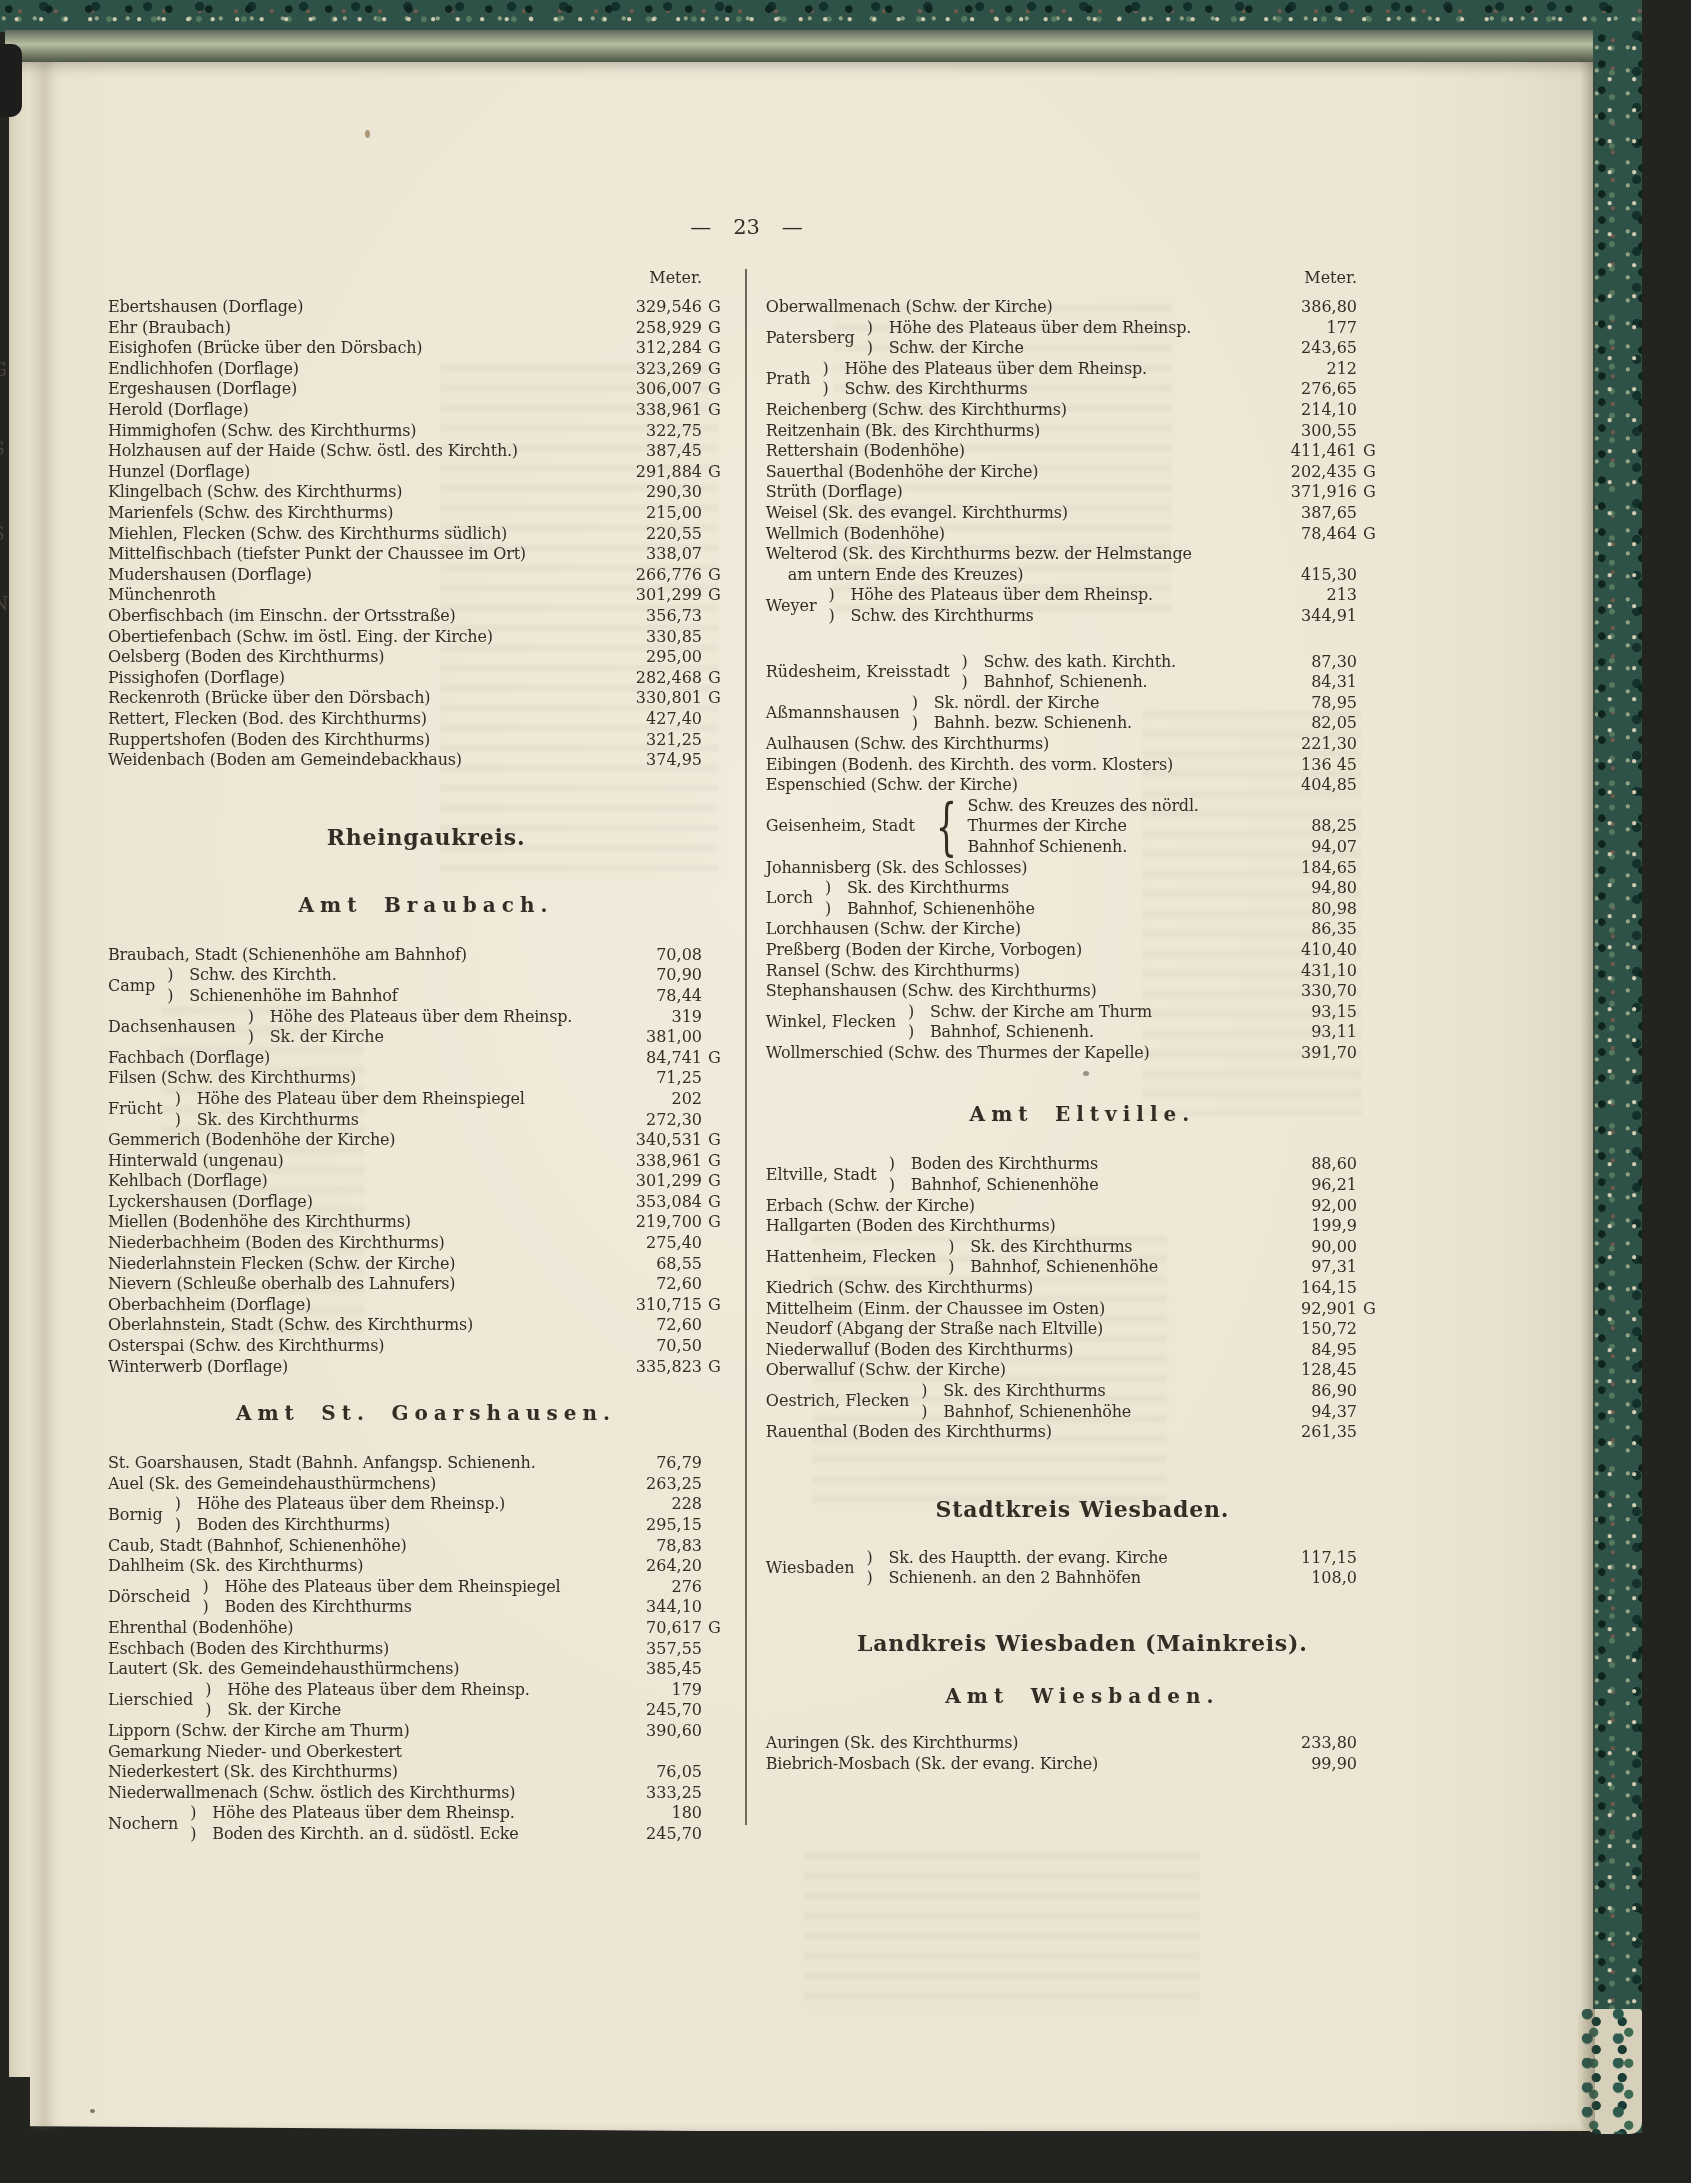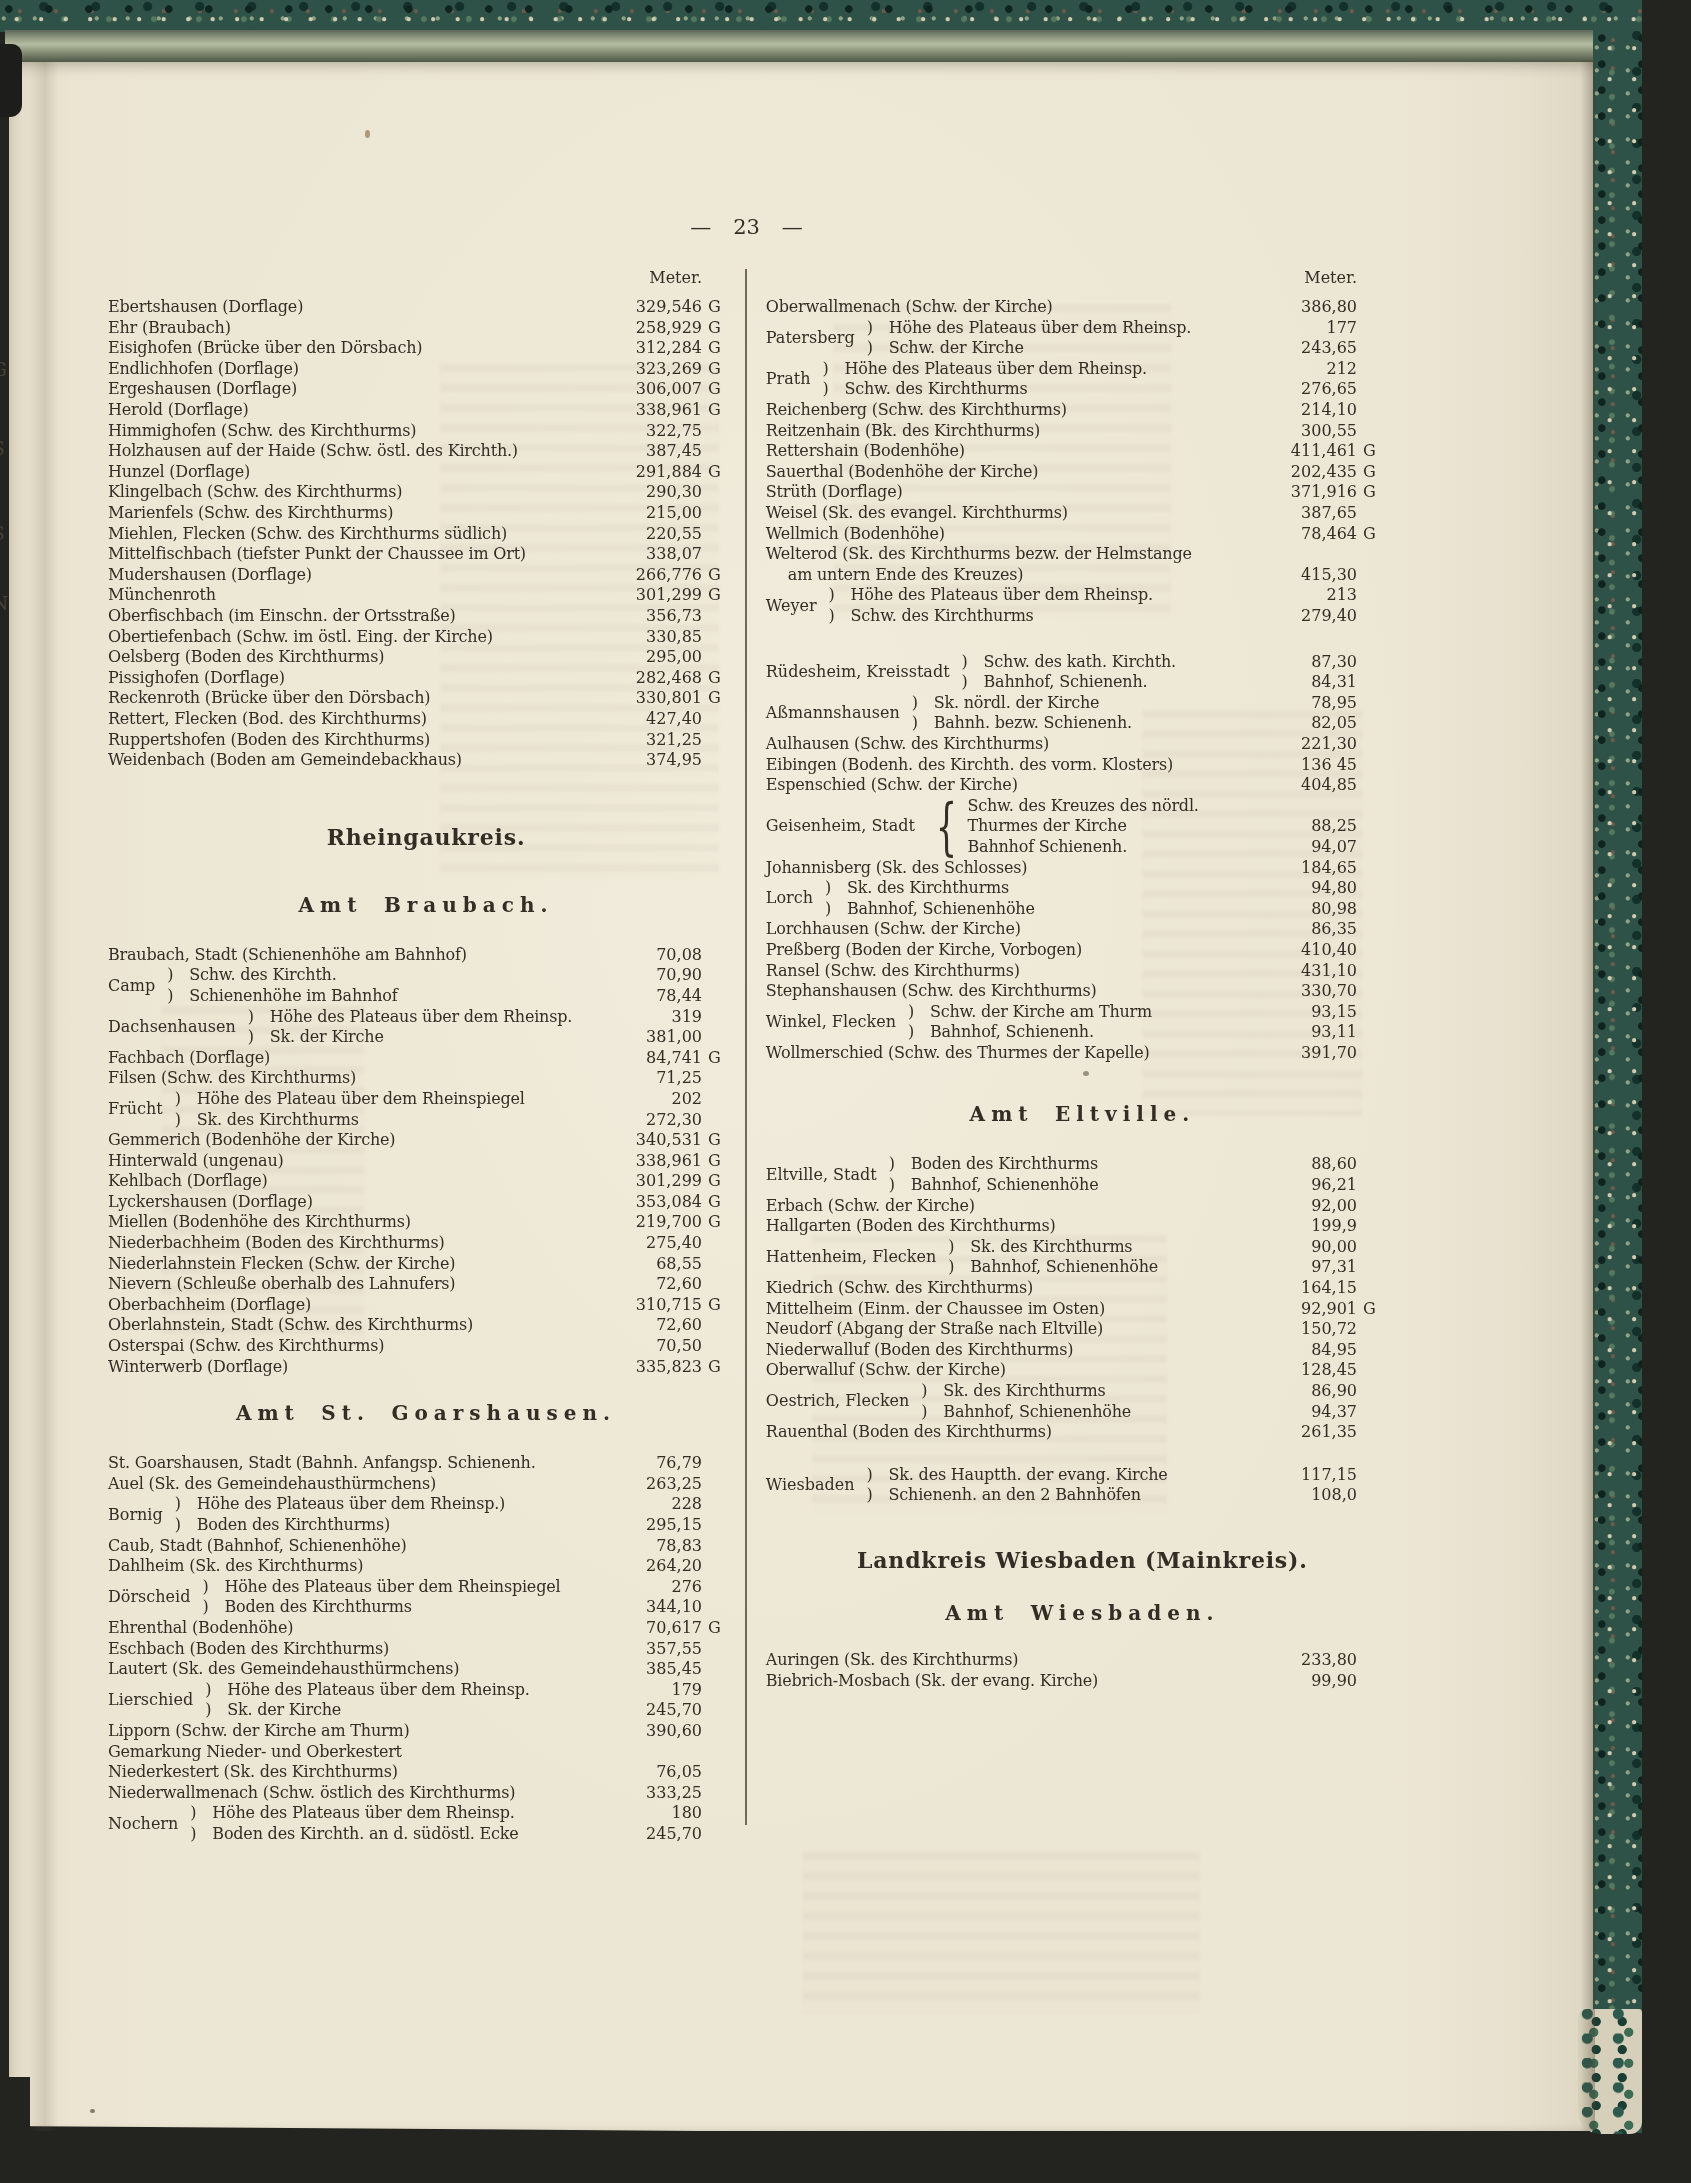--- a/index.html
+++ b/index.html
@@ -620,21 +620,21 @@
         <div class="bsubs">
           <div class="row">
             <span class="paren">)</span>
             <span class="lbl">Höhe des Plateaus über dem Rheinsp.</span>
             <span class="val">213</span>
             <span class="gmark"></span>
           </div>
           <div class="row">
             <span class="paren">)</span>
             <span class="lbl">Schw. des Kirchthurms</span>
-            <span class="val">279,40</span>
+            <span class="val">344,91</span>
             <span class="gmark"></span>
           </div>
         </div>
       </div>
     </div>
     <div class="rows gap-s">
       <div class="brow">
         <span class="bname">Rüdesheim, Kreisstadt</span>
         <div class="bsubs">
           <div class="row">
@@ -856,20 +856,21 @@
             <span class="gmark"></span>
           </div>
         </div>
       </div>
       <div class="row">
         <span class="lbl">Rauenthal (Boden des Kirchthurms)</span>
         <span class="val">261,35</span>
         <span class="gmark"></span>
       </div>
     </div>
+    <div class="h1 gap-xl">Stadtkreis Wiesbaden.</div>
     <div class="rows gap-m">
       <div class="brow">
         <span class="bname">Wiesbaden</span>
         <div class="bsubs">
           <div class="row">
             <span class="paren">)</span>
             <span class="lbl">Sk. des Hauptth. der evang. Kirche</span>
             <span class="val">117,15</span>
             <span class="gmark"></span>
           </div>

